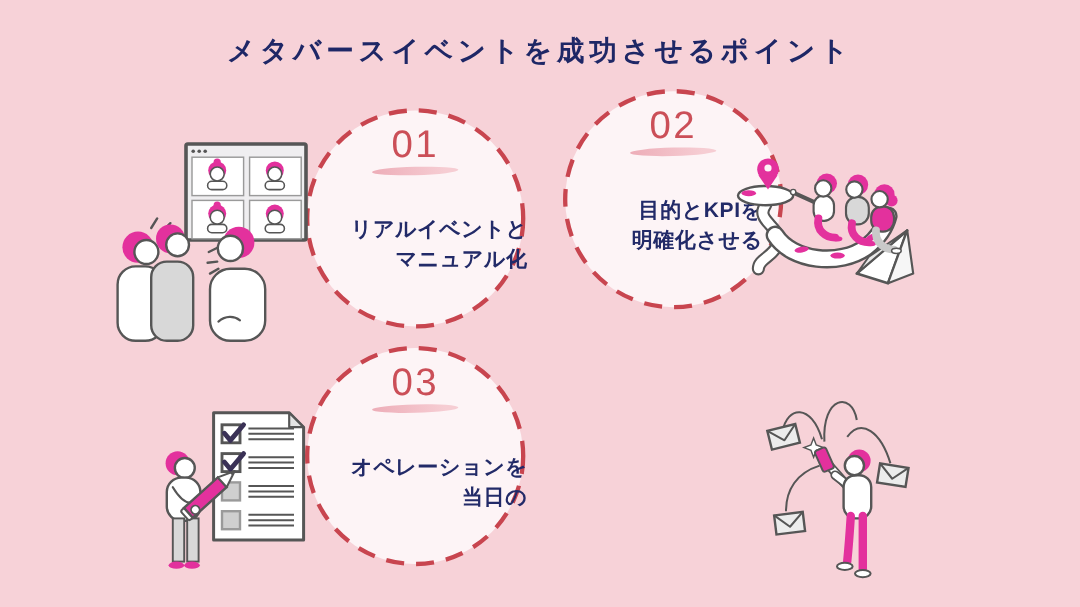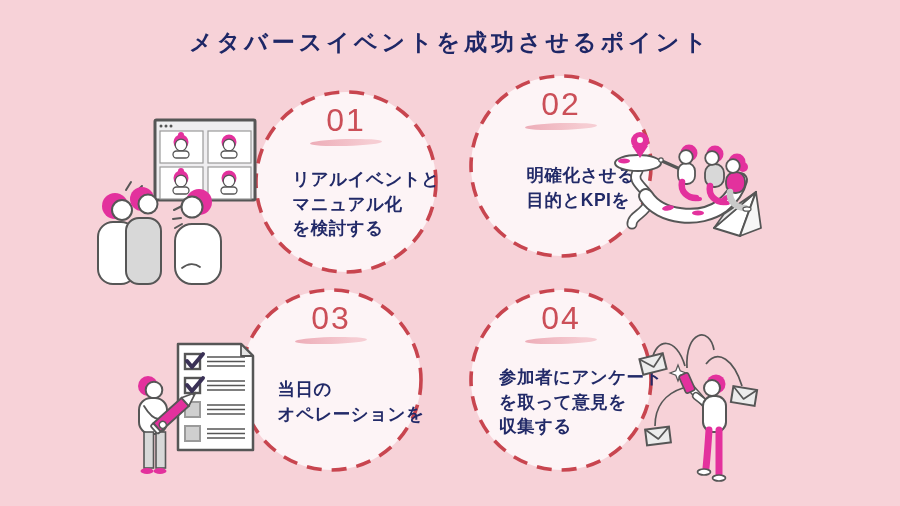--- a/index.html
+++ b/index.html
@@ -9,27 +9,27 @@
     font-family:"Liberation Sans","DejaVu Sans",sans-serif;
   }
   .title {
     position:absolute; top:27px; left:0; width:100%; margin:0;
     text-align:center; font-size:23px; font-weight:bold;
     color:#1e2766; letter-spacing:4px;
   }
   .card { position:absolute; width:188px; height:188px; }
   .card-1 { left:252px; top:88px; }
   .card-2 { left:467px; top:72px; }
-  .card-3 { left:237px; top:286px; }
+  .card-3 { left:252px; top:286px; }
   .card-4 { left:467px; top:286px; }
   .ring { position:absolute; left:0; top:0; width:188px; height:188px; }
   .card-content {
     position:absolute; left:0; top:0; width:188px; height:188px;
     display:flex; flex-direction:column; align-items:center;
-    padding-top:16px; box-sizing:border-box; text-align:left;
+    padding-top:16px; box-sizing:border-box; text-align:right;
   }
   .num {
     font-size:32px; line-height:1; color:#cb4f58; letter-spacing:2px;
     font-weight:normal;
   }
   .brush {
     width:72px; height:7px; margin-top:3px; border-radius:50%;
     background:linear-gradient(90deg,#edadb8,#f6cdd3 85%);
     transform:rotate(-1.5deg);
   }
@@ -58,67 +58,52 @@
   <div class="card card-1">
     <svg class="ring" viewBox="0 0 188 188">
       <circle cx="94" cy="94" r="90" fill="#fdf4f6" stroke="#c8454f" stroke-width="3.6" stroke-dasharray="15 10.1"></circle>
     </svg>
     <div class="card-content">
       <div class="num">01</div>
       <div class="brush"></div>
       <div class="lines">
         <span>リアルイベントと</span>
         <span>マニュアル化</span>
-        <span>を検討する</span>
       </div>
     </div>
   </div>
 
   <div class="card card-2">
     <svg class="ring" viewBox="0 0 188 188">
       <circle cx="94" cy="94" r="90" fill="#fdf4f6" stroke="#c8454f" stroke-width="3.6" stroke-dasharray="15 10.1"></circle>
     </svg>
     <div class="card-content">
       <div class="num">02</div>
       <div class="brush"></div>
       <div class="lines">
+        <span>目的とKPIを</span>
         <span>明確化させる</span>
-        <span>目的とKPIを</span>
       </div>
     </div>
   </div>
 
   <div class="card card-3">
     <svg class="ring" viewBox="0 0 188 188">
       <circle cx="94" cy="94" r="90" fill="#fdf4f6" stroke="#c8454f" stroke-width="3.6" stroke-dasharray="15 10.1"></circle>
     </svg>
     <div class="card-content">
       <div class="num">03</div>
       <div class="brush"></div>
       <div class="lines">
+        <span>オペレーションを</span>
         <span>当日の</span>
-        <span>オペレーションを</span>
       </div>
     </div>
   </div>
 
-  <div class="card card-4">
-    <svg class="ring" viewBox="0 0 188 188">
-      <circle cx="94" cy="94" r="90" fill="#fdf4f6" stroke="#c8454f" stroke-width="3.6" stroke-dasharray="15 10.1"></circle>
-    </svg>
-    <div class="card-content">
-      <div class="num">04</div>
-      <div class="brush"></div>
-      <div class="lines">
-        <span>参加者にアンケート</span>
-        <span>を取って意見を</span>
-        <span>収集する</span>
-      </div>
-    </div>
-  </div>
 
   <div class="illo illo-1">
     <svg viewBox="0 0 196 190" width="196" height="190">
       <defs>
         <g id="tp">
           <circle cx="0" cy="-3" r="7.5" fill="#e3319d"></circle>
           <circle cx="0" cy="0" r="5.8" fill="#fff" stroke="#565656" stroke-width="1.3"></circle>
           <rect x="-8" y="6" width="16" height="7" rx="3.5" fill="#fff" stroke="#565656" stroke-width="1.3"></rect>
         </g>
       </defs>

